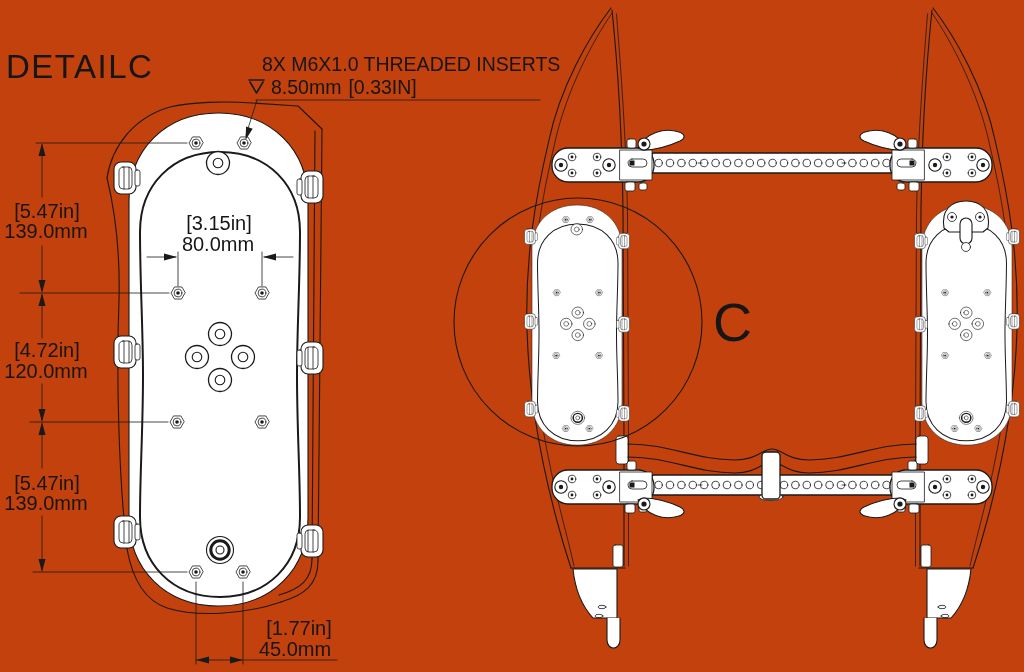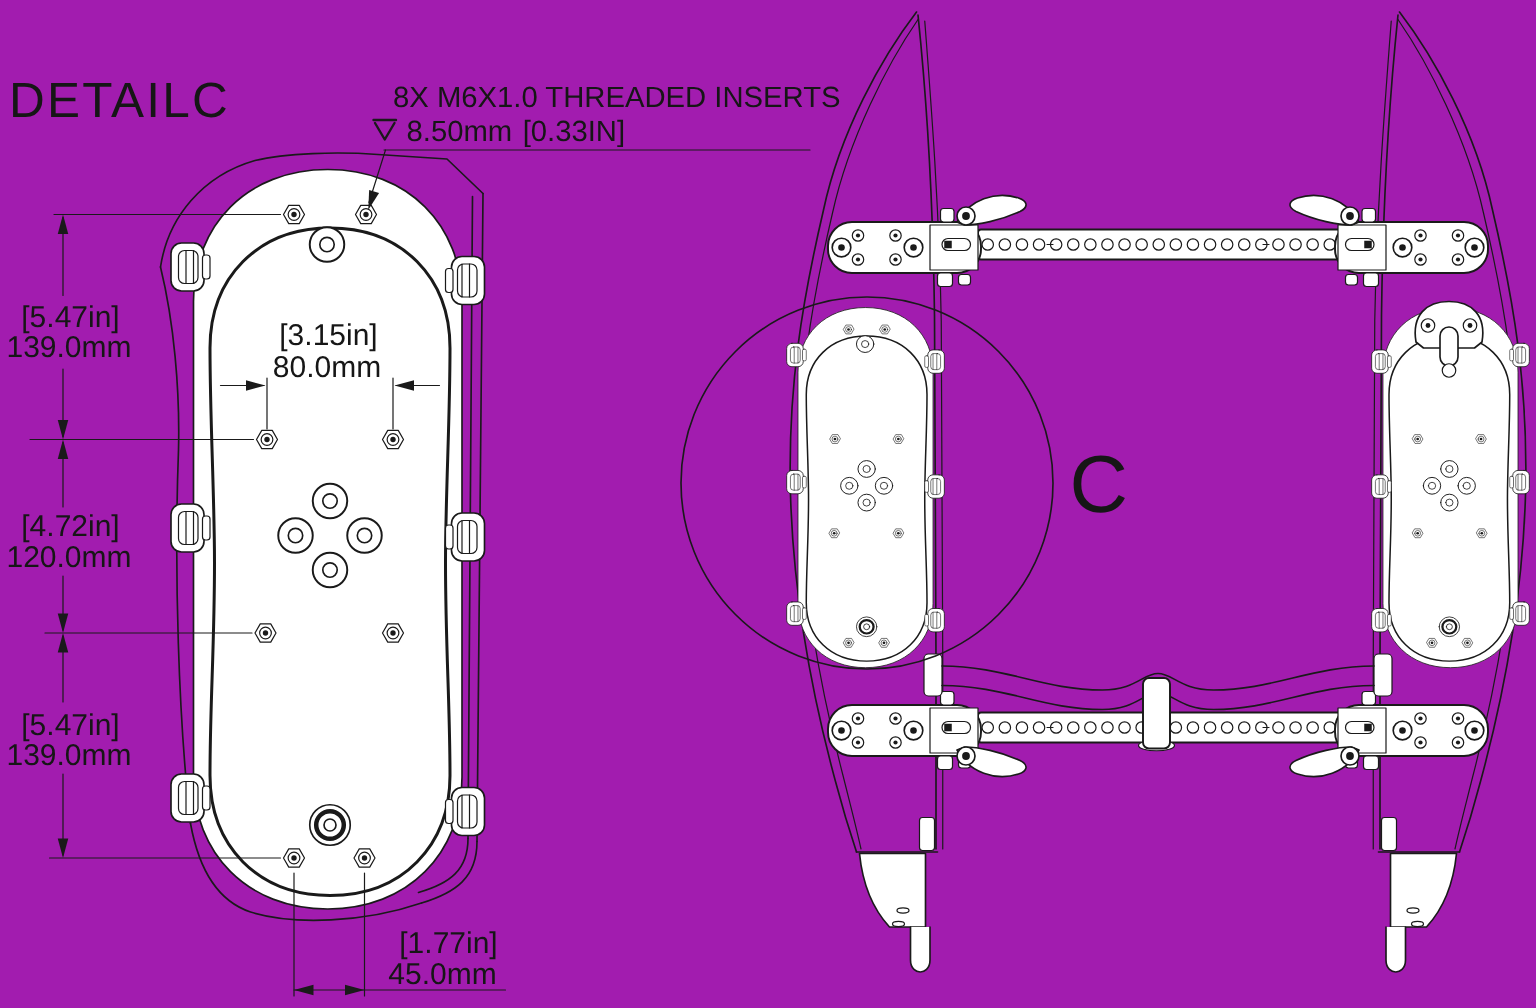--- a/index.html
+++ b/index.html
@@ -1,16 +1,16 @@
 <!DOCTYPE html>
 <html><head>
 <meta charset="utf-8">
 <style>
   html,body{margin:0;padding:0;background:#ffffff;}
-  .page{width:1024px;height:672px;background:#a21caf;overflow:hidden;position:relative;text-align:right;}
+  .page{width:1024px;height:672px;background:#c2410c;overflow:hidden;position:relative;text-align:right;}
   svg{display:block;}
   .ln{fill:none;stroke:#1a1a1a;stroke-width:1.1;stroke-linecap:round;stroke-linejoin:round;}
   .thin{stroke-width:0.8;}
   .med{stroke-width:1.3;}
   .bold{stroke-width:2;}
   .wfill{fill:#ffffff;}
   .dark{fill:#1a1a1a;stroke:none;}
   text{fill:#161616;font-family:"Liberation Sans",sans-serif;}
   .title-txt{font-size:33px;letter-spacing:1.5px;}
   .note-txt{font-size:19.5px;}

